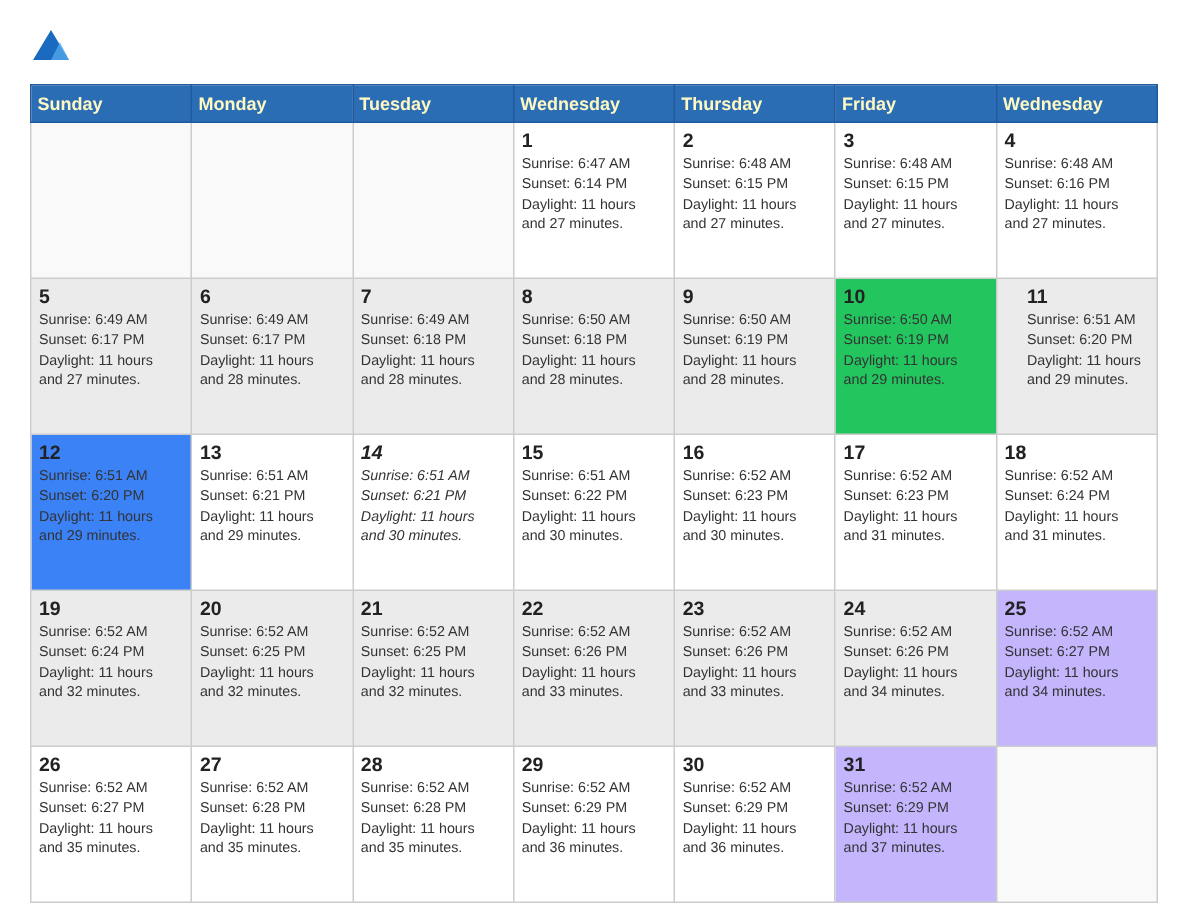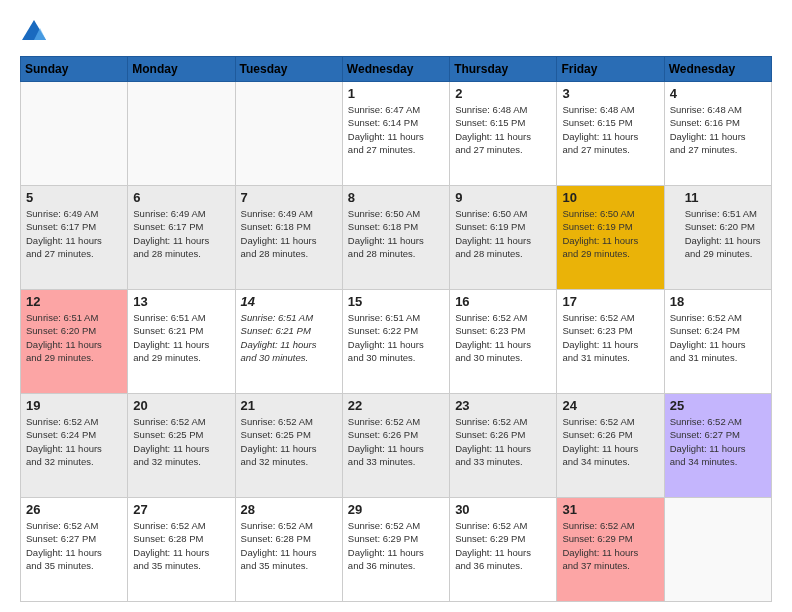--- a/index.html
+++ b/index.html
@@ -53,21 +53,21 @@
     }
     .calendar {
       flex: 1;
       border: 1px solid #ccc;
       border-collapse: collapse;
       width: 100%;
       table-layout: fixed;
     }
     .calendar th {
       background: #2a6db5;
-      color: #000000;
+      color: #fef9c3;
       font-size: 12px;
       font-weight: bold;
       padding: 5px 4px;
       text-align: left;
       border: 1px solid #1e5a9c;
     }
     .calendar td {
       border: 1px solid #ccc;
       vertical-align: top;
       padding: 4px 5px;
@@ -189,37 +189,37 @@
 Daylight: 11 hours
 and 28 minutes.</div>
           </td>
           <td style="background: rgb(235, 235, 235);">
             <span class="day-num">9</span>
             <div class="day-info" style="white-space: pre-line;">Sunrise: 6:50 AM
 Sunset: 6:19 PM
 Daylight: 11 hours
 and 28 minutes.</div>
           </td>
-          <td style="background: #eab308;">
+          <td style="background: #22c55e;">
             <span class="day-num">10</span>
             <div class="day-info" style="white-space: pre-line;">Sunrise: 6:50 AM
 Sunset: 6:19 PM
 Daylight: 11 hours
 and 29 minutes.</div>
           </td>
           <td style="background: rgb(235, 235, 235); padding-left: 20px;">
             <span class="day-num">11</span>
             <div class="day-info" style="white-space: pre-line;">Sunrise: 6:51 AM
 Sunset: 6:20 PM
 Daylight: 11 hours
 and 29 minutes.</div>
           </td>
         </tr>
         <tr>
-          <td style="background: #fca5a5;">
+          <td style="background: #3b82f6;">
             <span class="day-num">12</span>
             <div class="day-info" style="white-space: pre-line;">Sunrise: 6:51 AM
 Sunset: 6:20 PM
 Daylight: 11 hours
 and 29 minutes.</div>
           </td>
           <td style="background: rgb(255, 255, 255); margin-top: 20px;">
             <span class="day-num">13</span>
             <div class="day-info" style="white-space: pre-line;">Sunrise: 6:51 AM
 Sunset: 6:21 PM
@@ -342,21 +342,21 @@
 Daylight: 11 hours
 and 36 minutes.</div>
           </td>
           <td style="background: rgb(255, 255, 255); margin-left: 16px;">
             <span class="day-num">30</span>
             <div class="day-info" style="white-space: pre-line;">Sunrise: 6:52 AM
 Sunset: 6:29 PM
 Daylight: 11 hours
 and 36 minutes.</div>
           </td>
-          <td style="background: #fca5a5;">
+          <td style="background: #c4b5fd;">
             <span class="day-num">31</span>
             <div class="day-info" style="white-space: pre-line;">Sunrise: 6:52 AM
 Sunset: 6:29 PM
 Daylight: 11 hours
 and 37 minutes.</div>
           </td>
           <td class="empty" style="background: rgb(249, 249, 249);"></td>
         </tr>
       </tbody>
   </table>

